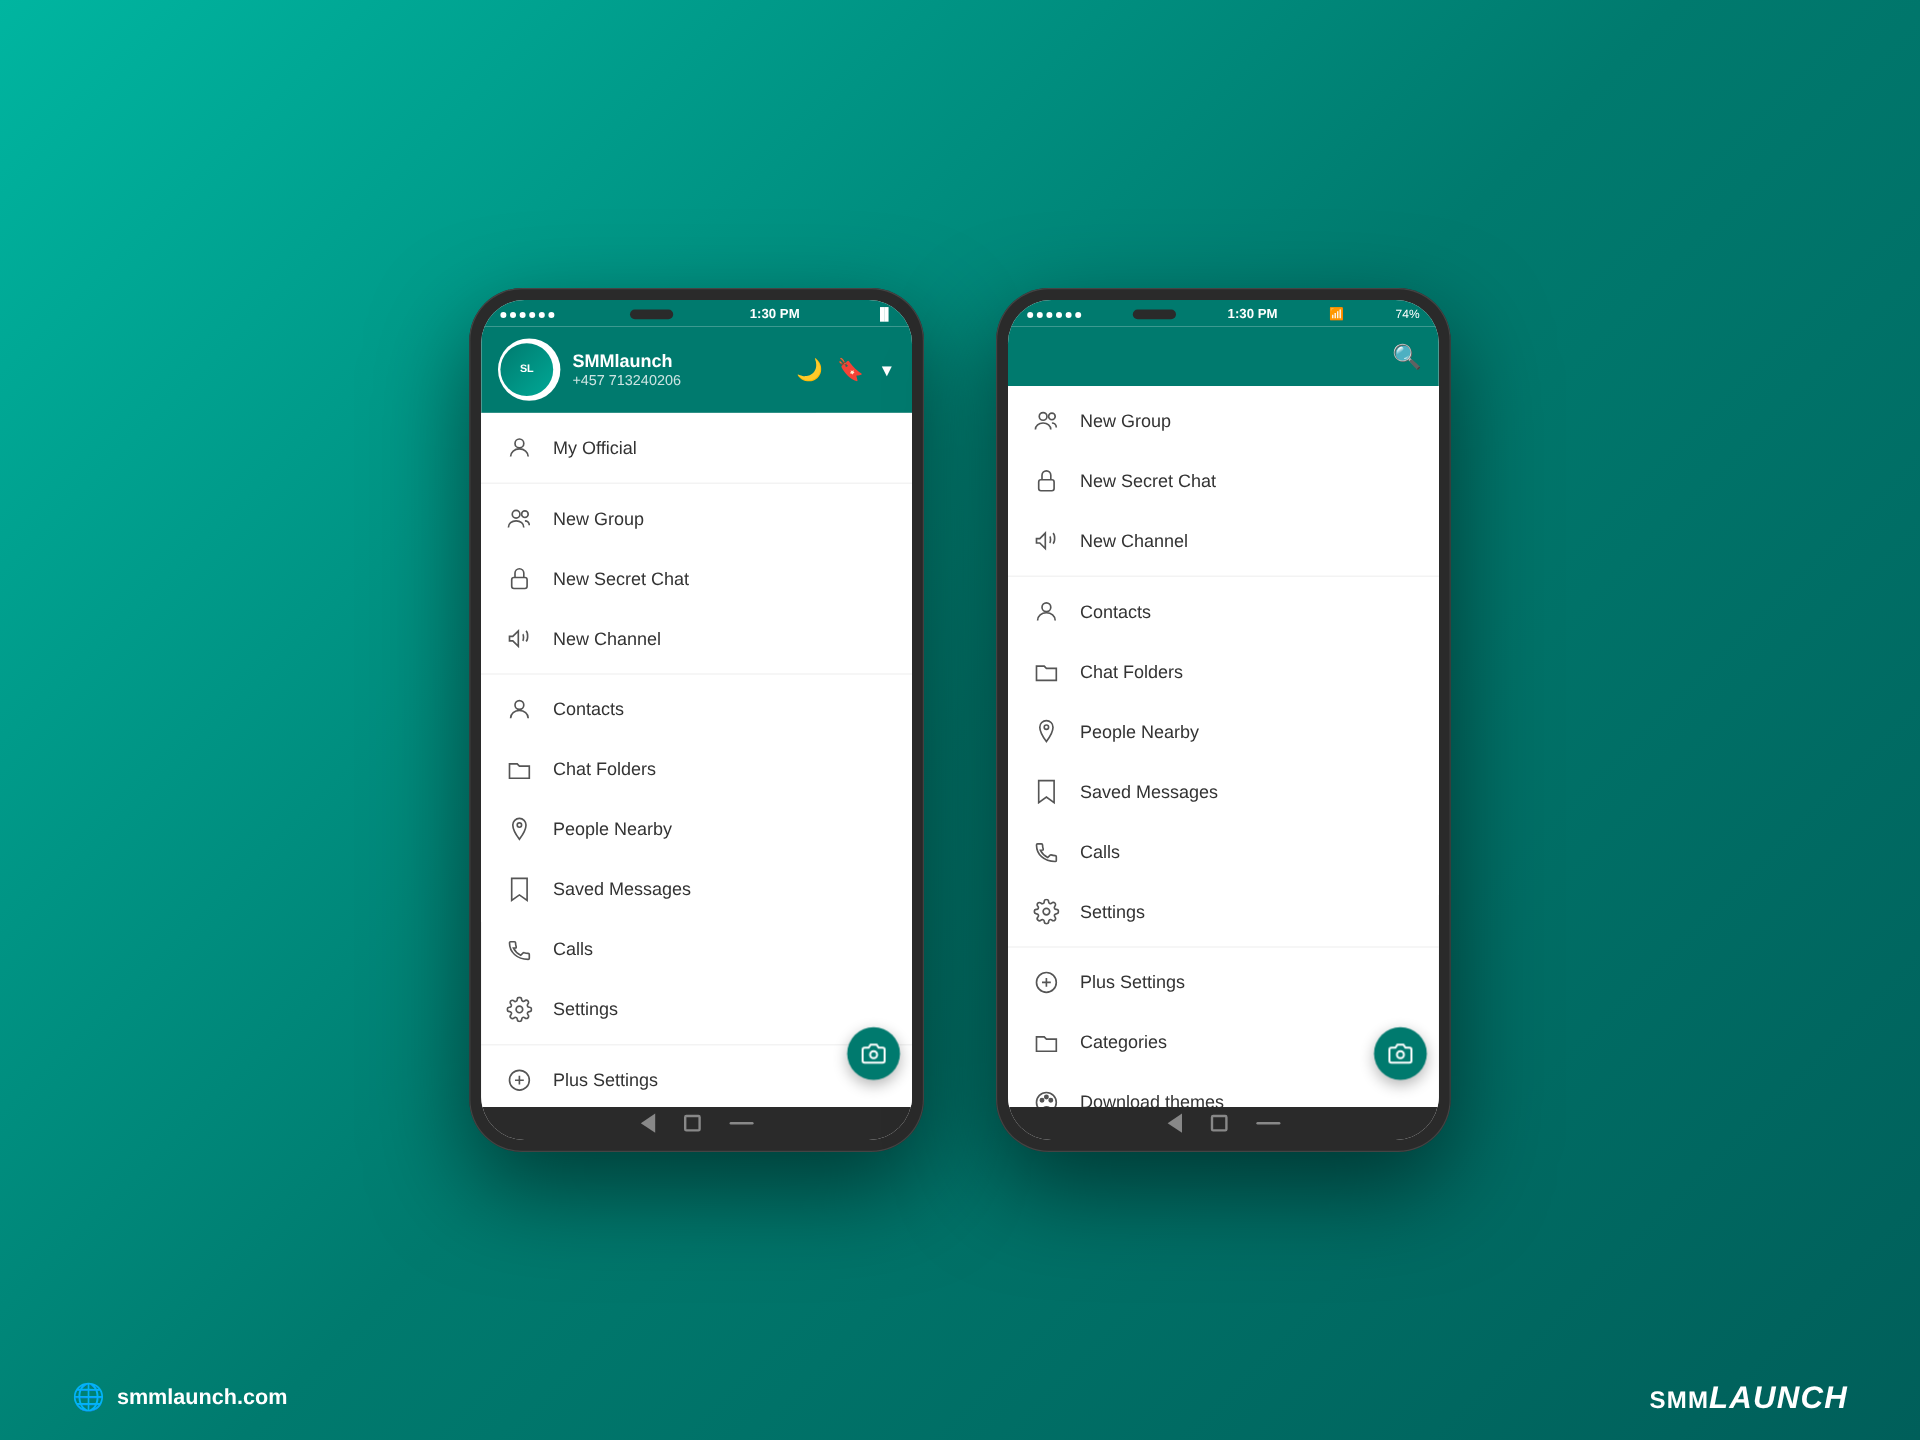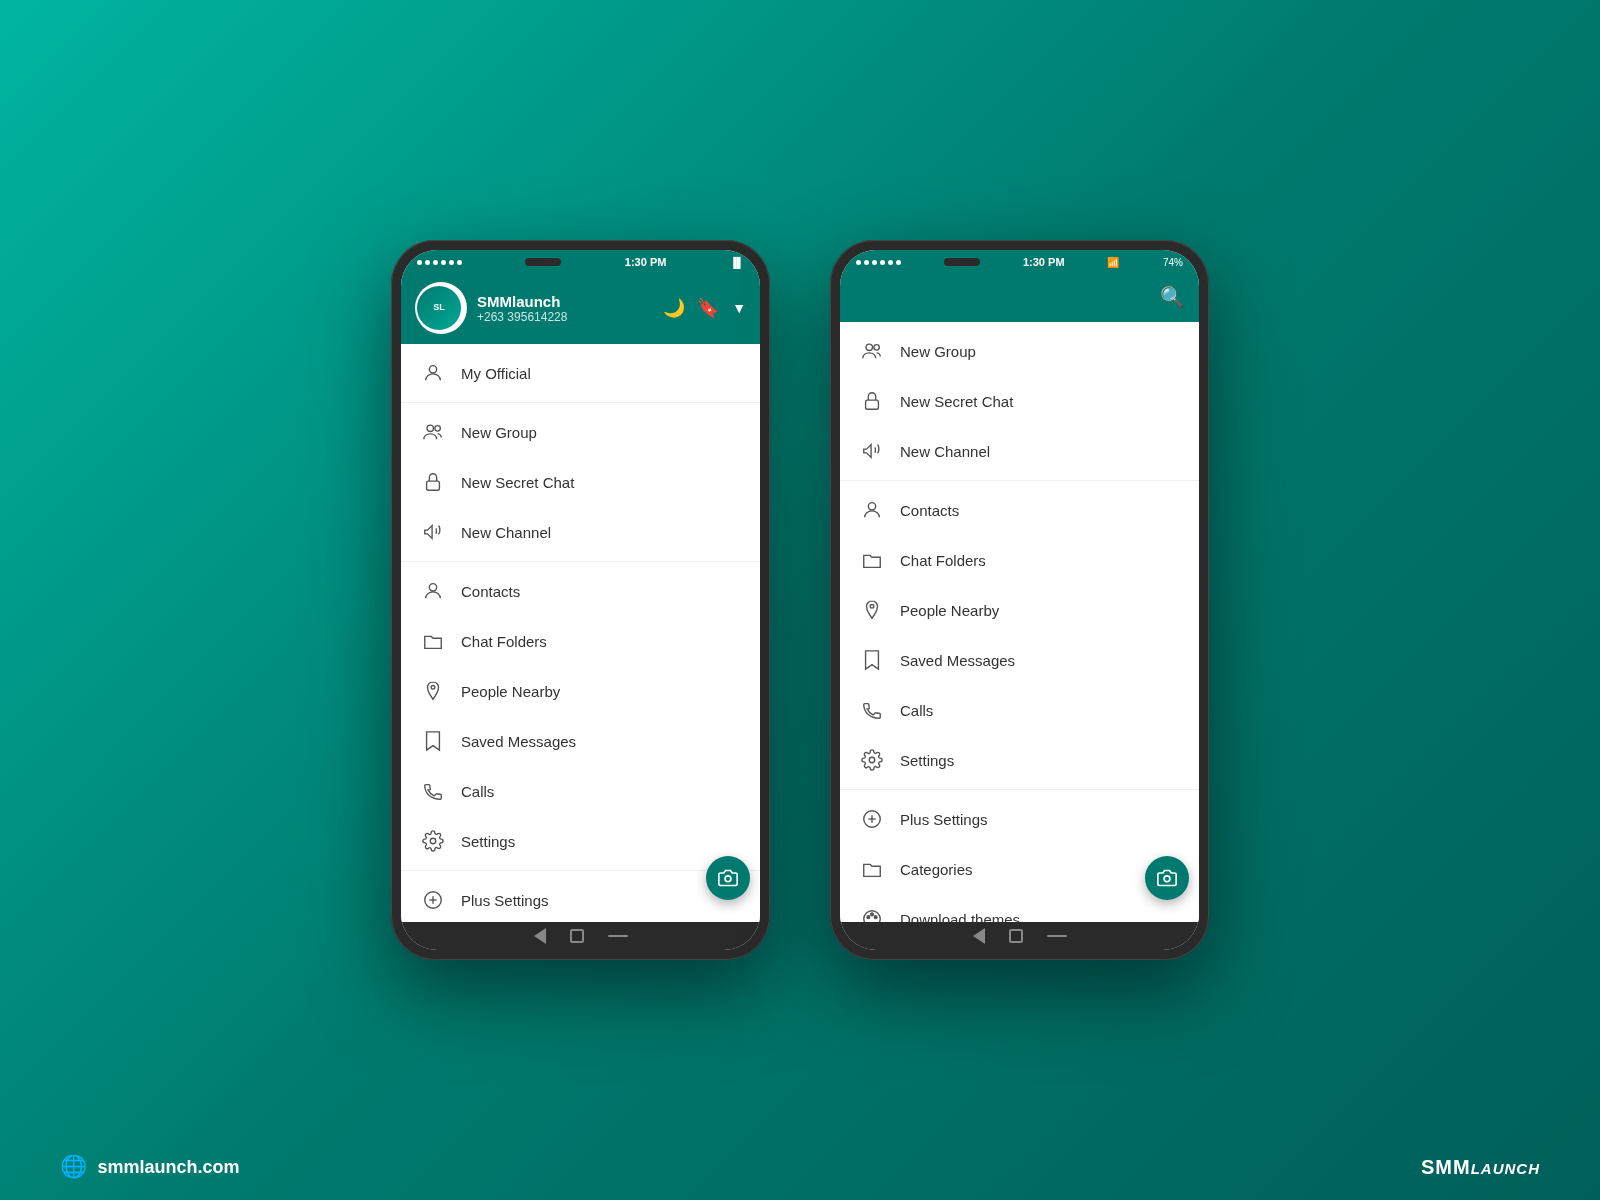--- a/index.html
+++ b/index.html
@@ -367,21 +367,21 @@
       </div>
 
       <div class="phone1-header">
         <div class="profile-circle">
           <div class="profile-circle-inner">
             <div class="profile-initials">SL</div>
           </div>
         </div>
         <div class="profile-info">
           <div class="profile-name">SMMlaunch</div>
-          <div class="profile-phone">+263 395614228</div>
+          <div class="profile-phone">+457 713240206</div>
         </div>
         <div class="header-icons">
           <span class="header-icon">🌙</span>
           <span class="header-icon">🔖</span>
           <span class="header-icon" style="font-size:14px;">▼</span>
         </div>
       </div>
 
       <div style="flex:1; display:flex; position:relative; overflow:hidden;">
 
@@ -706,15 +706,15 @@
   </div>
 
 </div>
 
 <div class="footer-bar" style="position:absolute; bottom:20px; width:100%; padding: 0 60px;">
   <div class="footer-left">
     <span class="footer-globe">🌐</span>
     <span class="footer-url">smmlaunch.com</span>
   </div>
   <div class="footer-brand">
-    SMM<span style="font-style:italic; font-size:15px;">LAUNCH</span>
+    SMM<span style="font-style:italic; font-size:26px;">LAUNCH</span>
   </div>
 </div>
 
 </body></html>

